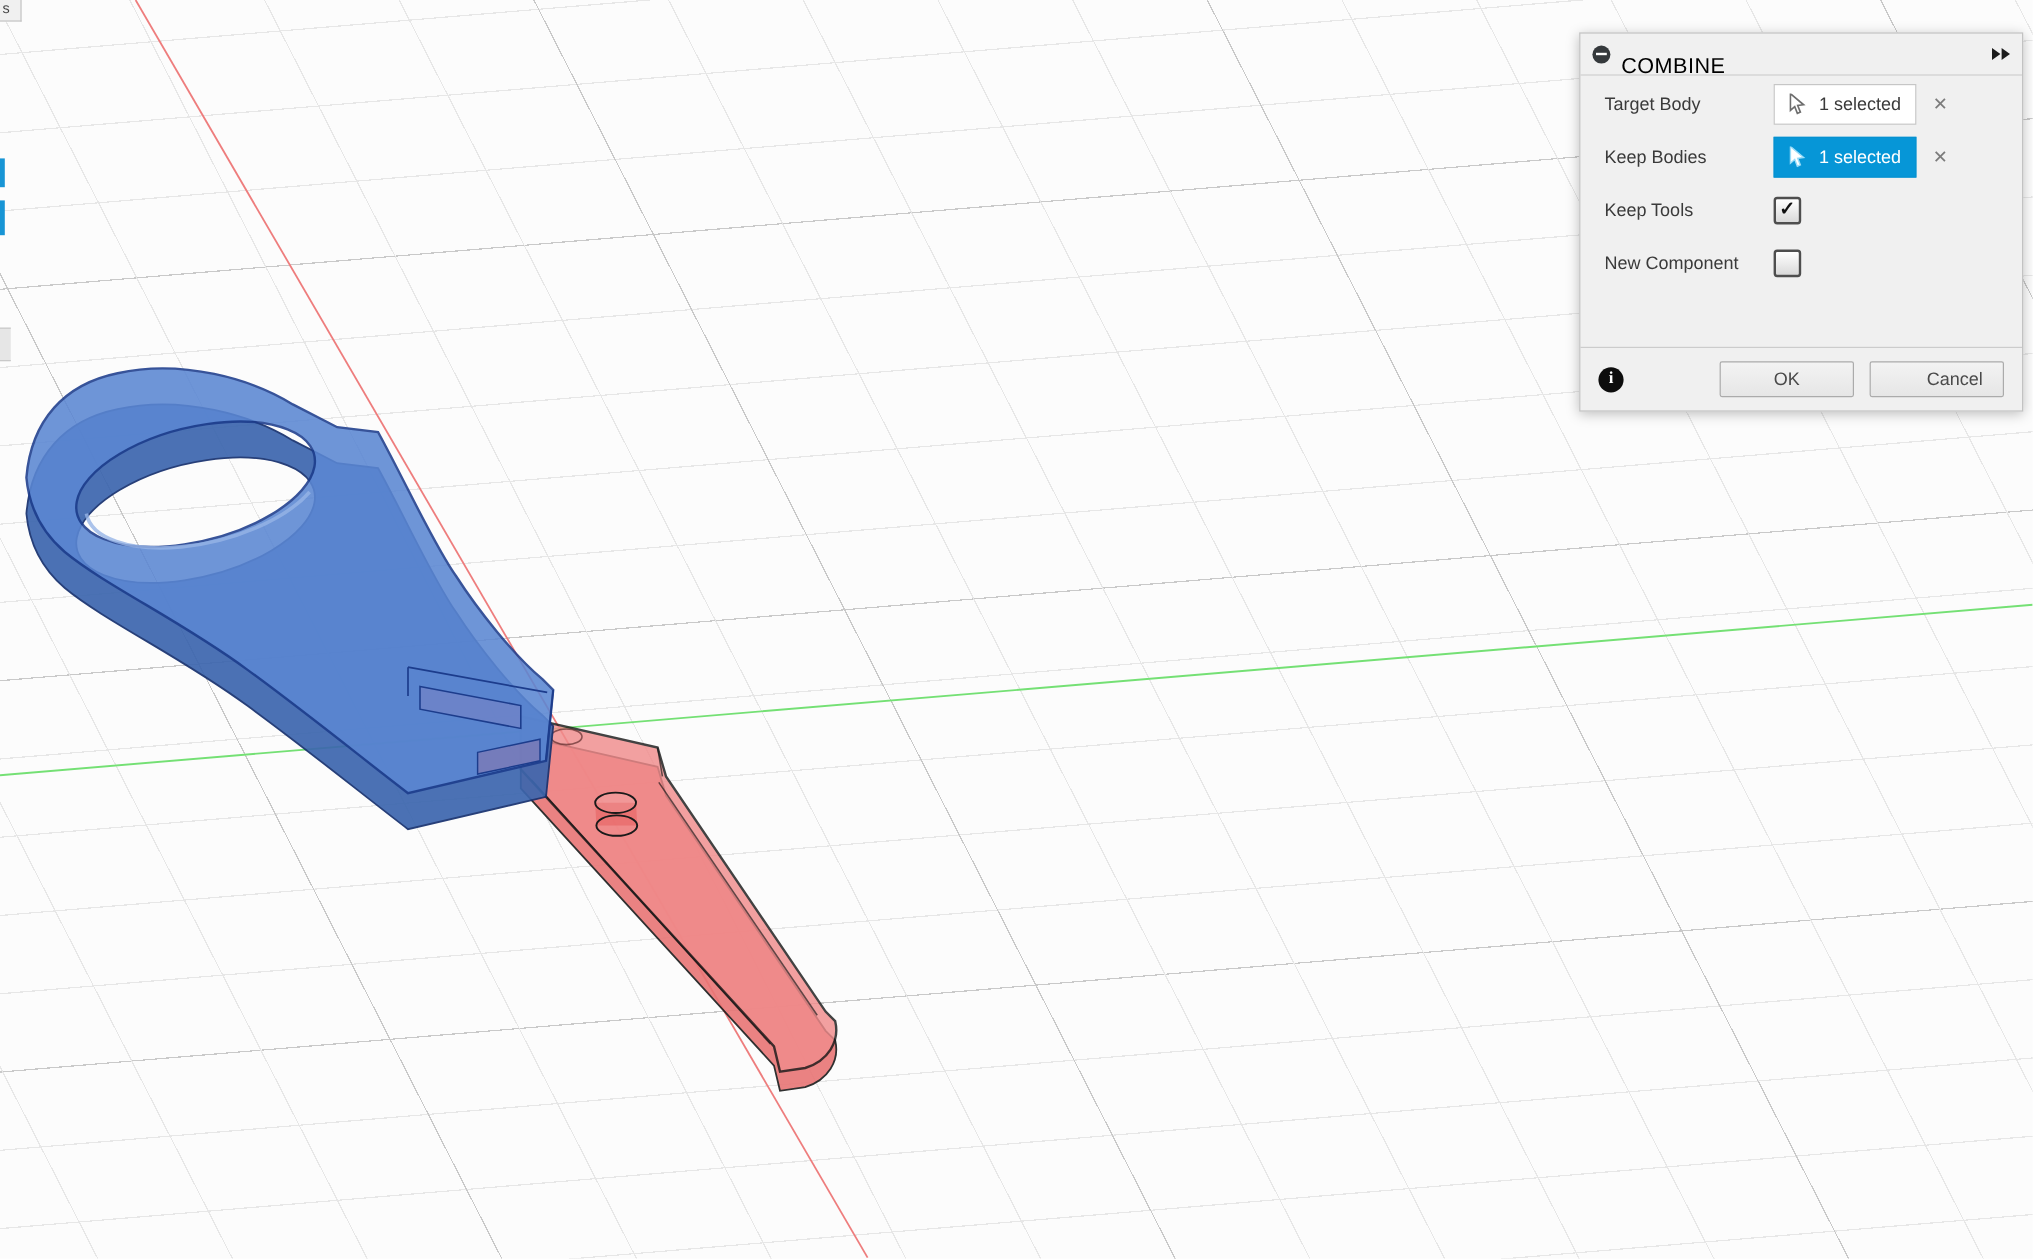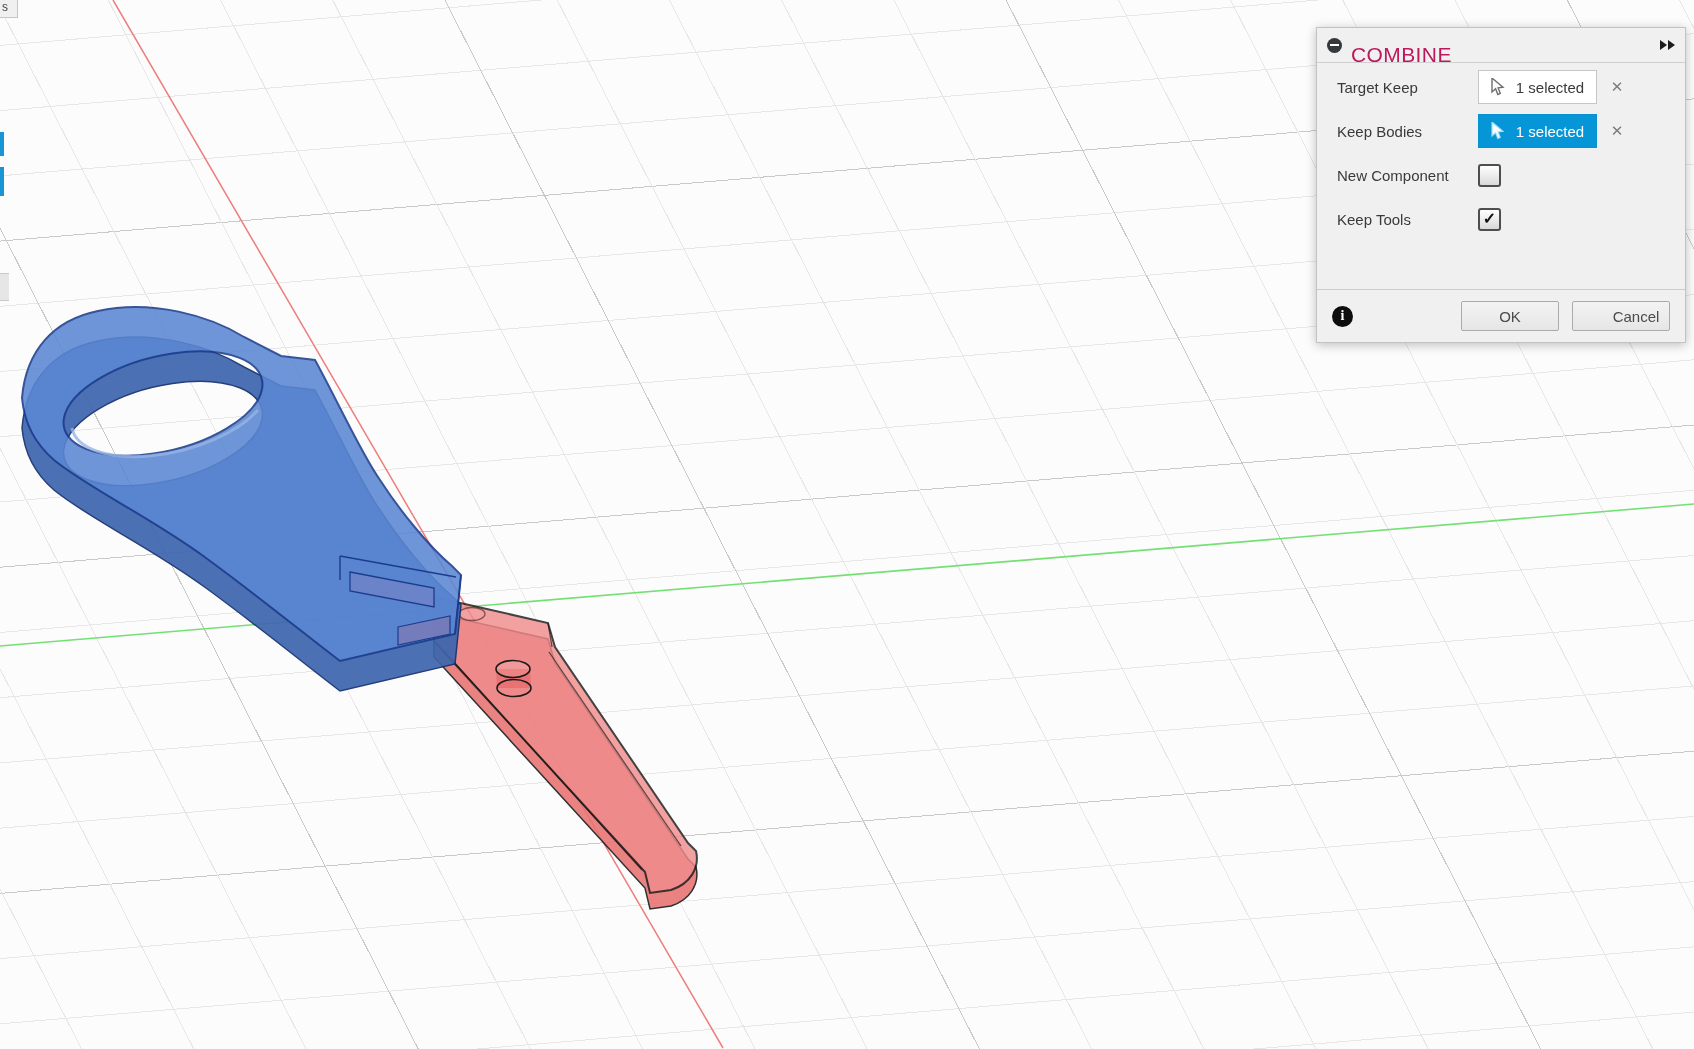--- a/index.html
+++ b/index.html
@@ -30,21 +30,21 @@
 
   
   #panel{position:absolute;left:1316px;top:27px;width:370px;height:316px;
     background:#f0f0f0;border:1px solid #c2c2c2;box-sizing:border-box;
     box-shadow:0 2px 10px rgba(0,0,0,.25);color:#3a3a3a;font-size:15px;}
   #panel-titlebar{height:34px;display:flex;align-items:center;padding:0 10px;
     border-bottom:1px solid #cfcfcf;}
   #panel-menu-circle{width:15px;height:15px;border-radius:50%;background:#35393c;
     position:relative;flex:0 0 auto;}
   #panel-menu-circle::after{content:"";position:absolute;left:3px;top:6.5px;width:9px;height:2px;background:#fff;}
-  #panel-title{margin-left:9px;font-size:21px;letter-spacing:.4px;color:#be185d;margin-top:20px;}
+  #panel-title{margin-left:9px;font-size:18px;letter-spacing:.4px;color:#000000;margin-top:20px;}
   #collapse-arrows{margin-left:auto;display:flex;gap:1px;cursor:pointer;}
   #collapse-arrows i{width:0;height:0;border-top:5px solid transparent;
     border-bottom:5px solid transparent;border-left:7px solid #1c1c1c;}
 
   .rows{padding-top:7px;}
   .prow{display:flex;align-items:center;padding-left:20px;margin-bottom:10px;min-height:34px;}
   .prow-label{width:141px;flex:0 0 auto;}
   .sel-field{width:117px;height:32px;border:1px solid #c6c6c6;background:#fff;
     display:flex;align-items:center;justify-content:center;gap:10px;cursor:pointer;}
   .sel-field.hl{background:#0696d7;border-color:#0691d0;color:#fff;}
@@ -58,21 +58,21 @@
   .chk{width:19px;height:19px;border:2px solid #4e4e4e;border-radius:3px;
     background:linear-gradient(#ffffff,#d9d9d9);display:flex;align-items:center;
     justify-content:center;font-size:16px;font-weight:bold;color:#101010;cursor:pointer;
     line-height:1;}
 
   #panel-footer{position:absolute;left:0;right:0;bottom:0;height:52px;border-top:1px solid #cccccc;
     display:flex;align-items:center;padding:0 15px;}
   #info-icon{width:21px;height:21px;border-radius:50%;background:#0d0d0d;color:#fff;
     display:flex;align-items:center;justify-content:center;font-size:14px;font-weight:bold;
     font-family:"Liberation Serif",serif;cursor:pointer;}
-  .pbtn{width:98px;height:30px;background:linear-gradient(#f3f3f3,#e6e6e6);
+  .pbtn{width:112px;height:30px;background:linear-gradient(#f3f3f3,#e6e6e6);
     border:1px solid #ababab;border-radius:2px;color:#4a4a4a;font-size:15px;
     font-family:"Liberation Sans",sans-serif;cursor:pointer;}
   #ok-btn{margin-left:auto;}
   #cancel-btn{margin-left:13px;padding-left:36px;}
 </style>
 </head>
 <body>
 
 <div id="stage">
 
@@ -134,21 +134,21 @@
       <span id="panel-title">COMBINE</span>
       <span id="collapse-arrows">
           <i></i>
           <i></i>
         </span>
     </div>
 
     <div class="rows">
 
       <div class="prow">
-        <span class="prow-label">Target Keep</span>
+        <span class="prow-label">Target Body</span>
         <span class="sel-field">
           <svg class="ptr-icon" width="15" height="18" viewBox="0 0 15 18">
             <path d="M1,0 L1,14 L4.6,10.8 L6.8,16.5 L9.3,15.4 L7.1,9.9 L12,9.3 Z" fill="#ffffff" stroke="#6e6e6e" stroke-width="1.4"></path>
           </svg>
           <span>1 selected</span>
         </span>
         <span class="clear-x">✕</span>
       </div>
 
       <div class="prow">
@@ -157,27 +157,27 @@
           <svg class="ptr-icon" width="15" height="18" viewBox="0 0 15 18">
             <path d="M1,0 L1,14 L4.6,10.8 L6.8,16.5 L9.3,15.4 L7.1,9.9 L12,9.3 Z" fill="#ffffff" stroke="#9adcf8" stroke-width="1.2"></path>
           </svg>
           <span>1 selected</span>
         </span>
         <span class="clear-x">✕</span>
       </div>
 
 
       <div class="prow">
-        <span class="prow-label">New Component</span>
-        <span class="chk"></span>
+        <span class="prow-label">Keep Tools</span>
+        <span class="chk">✓</span>
       </div>
 
       <div class="prow">
-        <span class="prow-label">Keep Tools</span>
-        <span class="chk">✓</span>
+        <span class="prow-label">New Component</span>
+        <span class="chk"></span>
       </div>
     </div>
 
     <div id="panel-footer">
       <span id="info-icon">i</span>
       <button class="pbtn" id="ok-btn">OK</button>
       <button class="pbtn" id="cancel-btn">Cancel</button>
     </div>
   </div>
 

